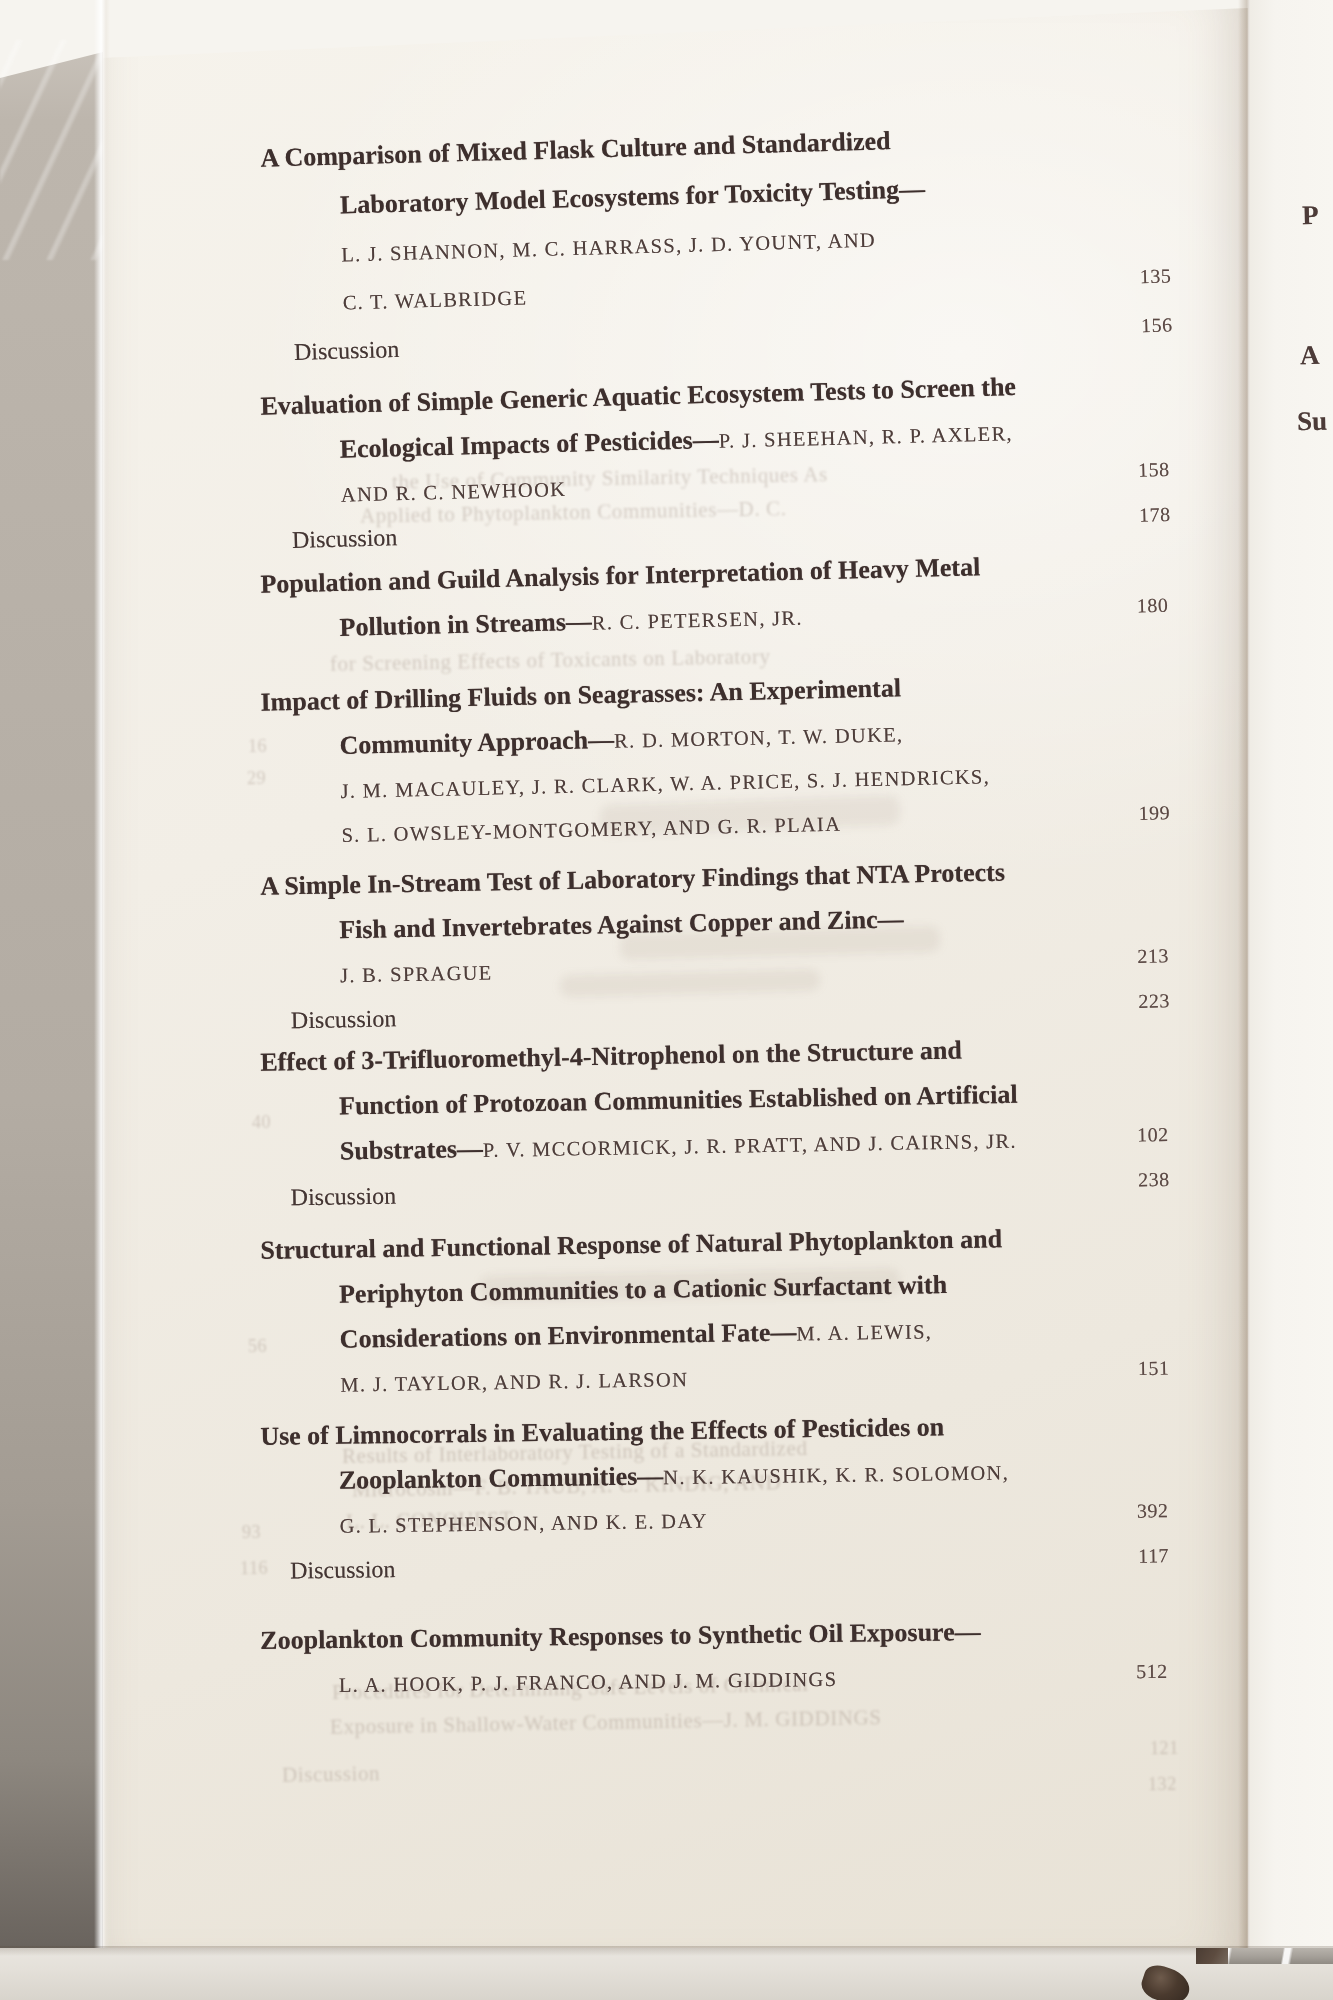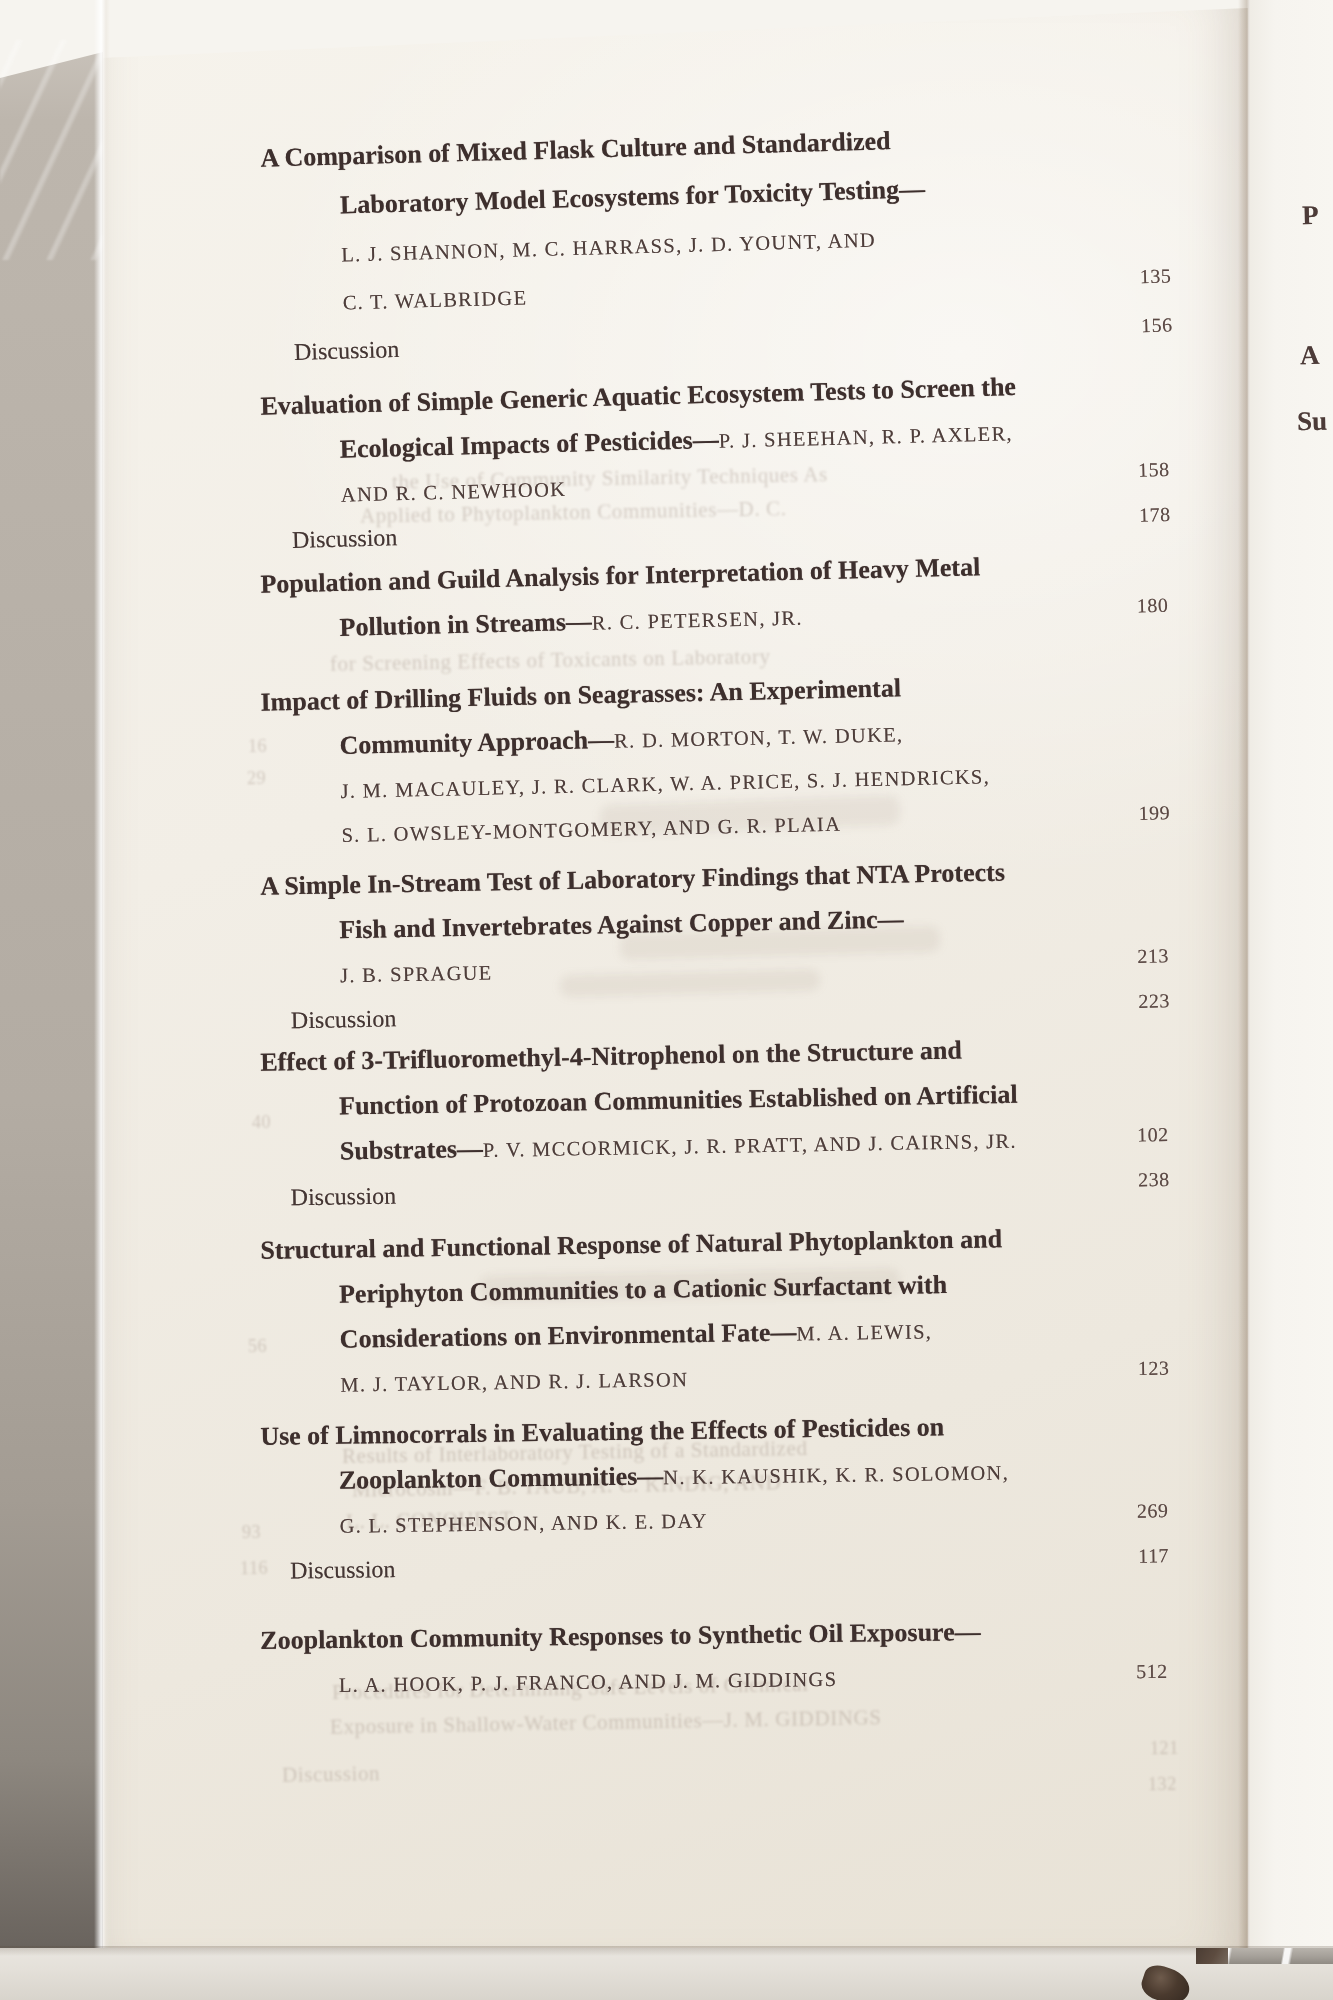--- a/index.html
+++ b/index.html
@@ -183,26 +183,26 @@
         <div class="entry e5" style="top: 1042px; transform: rotate(-1deg);">
           <div class="row title"><span class="title">Effect of 3-Trifluoromethyl-4-Nitrophenol on the Structure and</span></div>
           <div class="row cont"><span class="title">Function of Protozoan Communities Established on Artificial</span></div>
           <div class="row cont"><span class="title">Substrates—</span><span class="author">P. V. MCCORMICK, J. R. PRATT, AND J. CAIRNS, JR.</span><span class="pagenum">102</span></div>
           <div class="row disc"><span class="disc">Discussion</span><span class="pagenum">238</span></div>
         </div>
         <div class="entry e6" style="top: 1230px; transform: rotate(-0.9deg);">
           <div class="row title"><span class="title">Structural and Functional Response of Natural Phytoplankton and</span></div>
           <div class="row cont"><span class="title">Periphyton Communities to a Cationic Surfactant with</span></div>
           <div class="row cont"><span class="title">Considerations on Environmental Fate—</span><span class="author">M. A. LEWIS,</span></div>
-          <div class="row cont"><span class="author">M. J. TAYLOR, AND R. J. LARSON</span><span class="pagenum">123</span></div>
+          <div class="row cont"><span class="author">M. J. TAYLOR, AND R. J. LARSON</span><span class="pagenum">151</span></div>
         </div>
         <div class="entry e7" style="top: 1416px; transform: rotate(-0.8deg);">
           <div class="row title"><span class="title">Use of Limnocorrals in Evaluating the Effects of Pesticides on</span></div>
           <div class="row cont"><span class="title">Zooplankton Communities—</span><span class="author">N. K. KAUSHIK, K. R. SOLOMON,</span></div>
-          <div class="row cont"><span class="author">G. L. STEPHENSON, AND K. E. DAY</span><span class="pagenum">269</span></div>
+          <div class="row cont"><span class="author">G. L. STEPHENSON, AND K. E. DAY</span><span class="pagenum">392</span></div>
           <div class="row disc"><span class="disc">Discussion</span><span class="pagenum">117</span></div>
         </div>
         <div class="entry e8" style="top: 1620px; transform: rotate(-0.7deg);">
           <div class="row title"><span class="title">Zooplankton Community Responses to Synthetic Oil Exposure—</span></div>
           <div class="row cont"><span class="author">L. A. HOOK, P. J. FRANCO, AND J. M. GIDDINGS</span><span class="pagenum">512</span></div>
         </div>
       </div>
   </div>
 
 </div>

